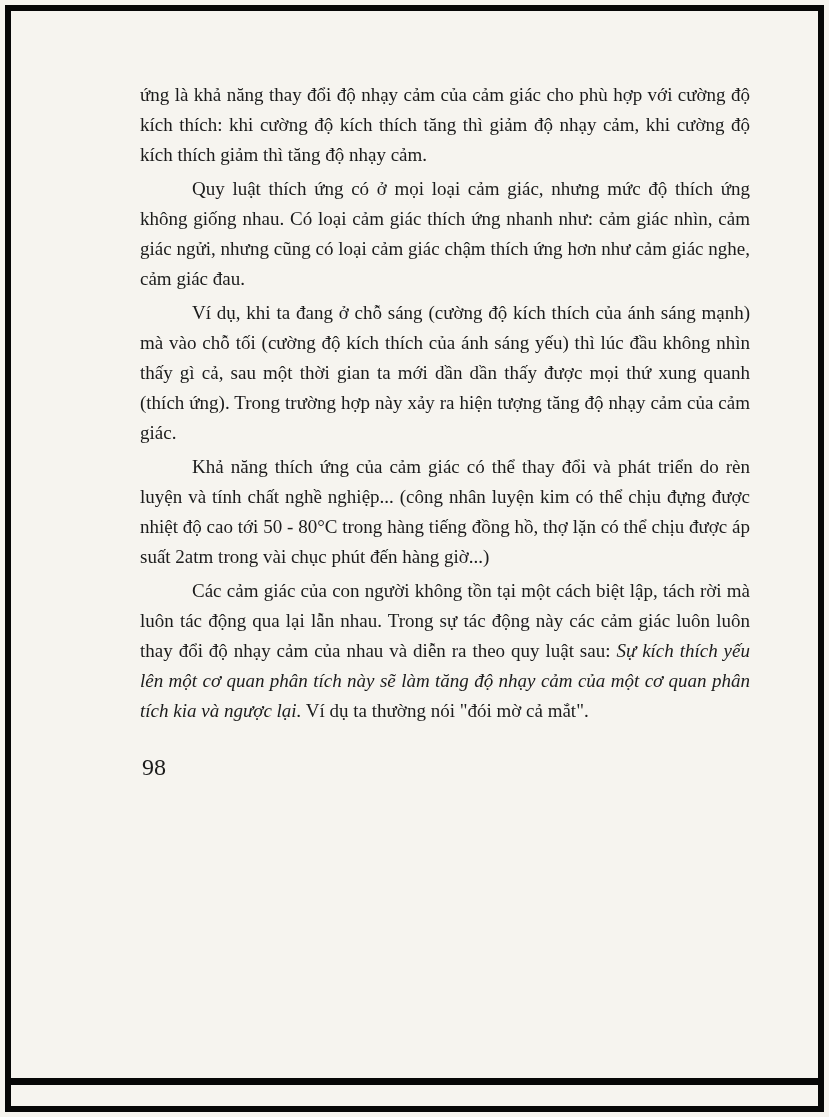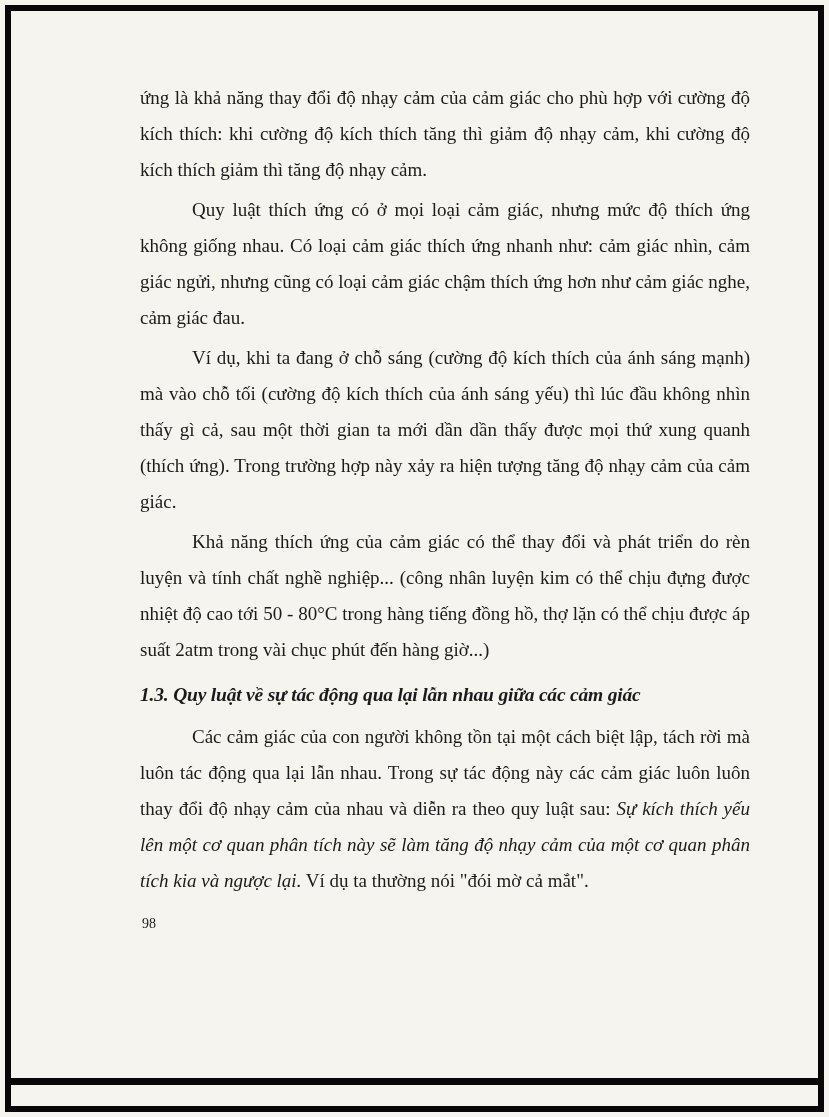--- a/index.html
+++ b/index.html
@@ -36,41 +36,41 @@
   }
   .content {
     position: absolute;
     left: 140px;
     top: 80px;
     width: 622px;
   }
   .para {
     margin: 0 12px 4px 0;
     font-size: 19px;
-    line-height: 36px;
+    line-height: 30px;
     text-align: justify;
     text-indent: 52px;
   }
   .para.no-indent {
     text-indent: 0;
   }
   .para .emph {
     font-style: italic;
   }
   .heading {
     margin: 12px 0 9px 0;
     font-size: 19.5px;
     line-height: 30px;
     font-weight: 700;
     font-style: italic;
     letter-spacing: -0.2px;
   }
   .page-number {
-    margin-top: 12px;
-    font-size: 14px;
+    margin-top: 28px;
+    font-size: 24px;
     line-height: 26px;
     text-indent: 2px;
     font-family: Liberation Serif, serif;
   }
 </style>
 </head>
 <body>
 
 <div class="page">
 
@@ -80,21 +80,20 @@
   <div class="content">
 
     <p class="para no-indent">ứng là khả năng thay đổi độ nhạy cảm của cảm giác cho phù hợp với cường độ kích thích: khi cường độ kích thích tăng thì giảm độ nhạy cảm, khi cường độ kích thích giảm thì tăng độ nhạy cảm.</p>
 
     <p class="para">Quy luật thích ứng có ở mọi loại cảm giác, nhưng mức độ thích ứng không giống nhau. Có loại cảm giác thích ứng nhanh như: cảm giác nhìn, cảm giác ngửi, nhưng cũng có loại cảm giác chậm thích ứng hơn như cảm giác nghe, cảm giác đau.</p>
 
     <p class="para">Ví dụ, khi ta đang ở chỗ sáng (cường độ kích thích của ánh sáng mạnh) mà vào chỗ tối (cường độ kích thích của ánh sáng yếu) thì lúc đầu không nhìn thấy gì cả, sau một thời gian ta mới dần dần thấy được mọi thứ xung quanh (thích ứng). Trong trường hợp này xảy ra hiện tượng tăng độ nhạy cảm của cảm giác.</p>
 
     <p class="para">Khả năng thích ứng của cảm giác có thể thay đổi và phát triển do rèn luyện và tính chất nghề nghiệp... (công nhân luyện kim có thể chịu đựng được nhiệt độ cao tới 50 - 80°C trong hàng tiếng đồng hồ, thợ lặn có thể chịu được áp suất 2atm trong vài chục phút đến hàng giờ...)</p>
 
-    <h2 class="heading">1.3. Quy luật về sự tác động qua lại lẫn nhau giữa các cảm giác</h2>
 
     <p class="para"><span>Các cảm giác của con người không tồn tại một cách biệt lập, tách rời mà luôn tác động qua lại lẫn nhau. Trong sự tác động này các cảm giác luôn luôn thay đổi độ nhạy cảm của nhau và diễn ra theo quy luật sau: </span><span class="emph">Sự kích thích yếu lên một cơ quan phân tích này sẽ làm tăng độ nhạy cảm của một cơ quan phân tích kia và ngược lại.</span><span> Ví dụ ta thường nói "đói mờ cả mắt".</span></p>
 
 
     <div class="page-number">98</div>
 
   </div>
 </div>
 
 </body></html>

